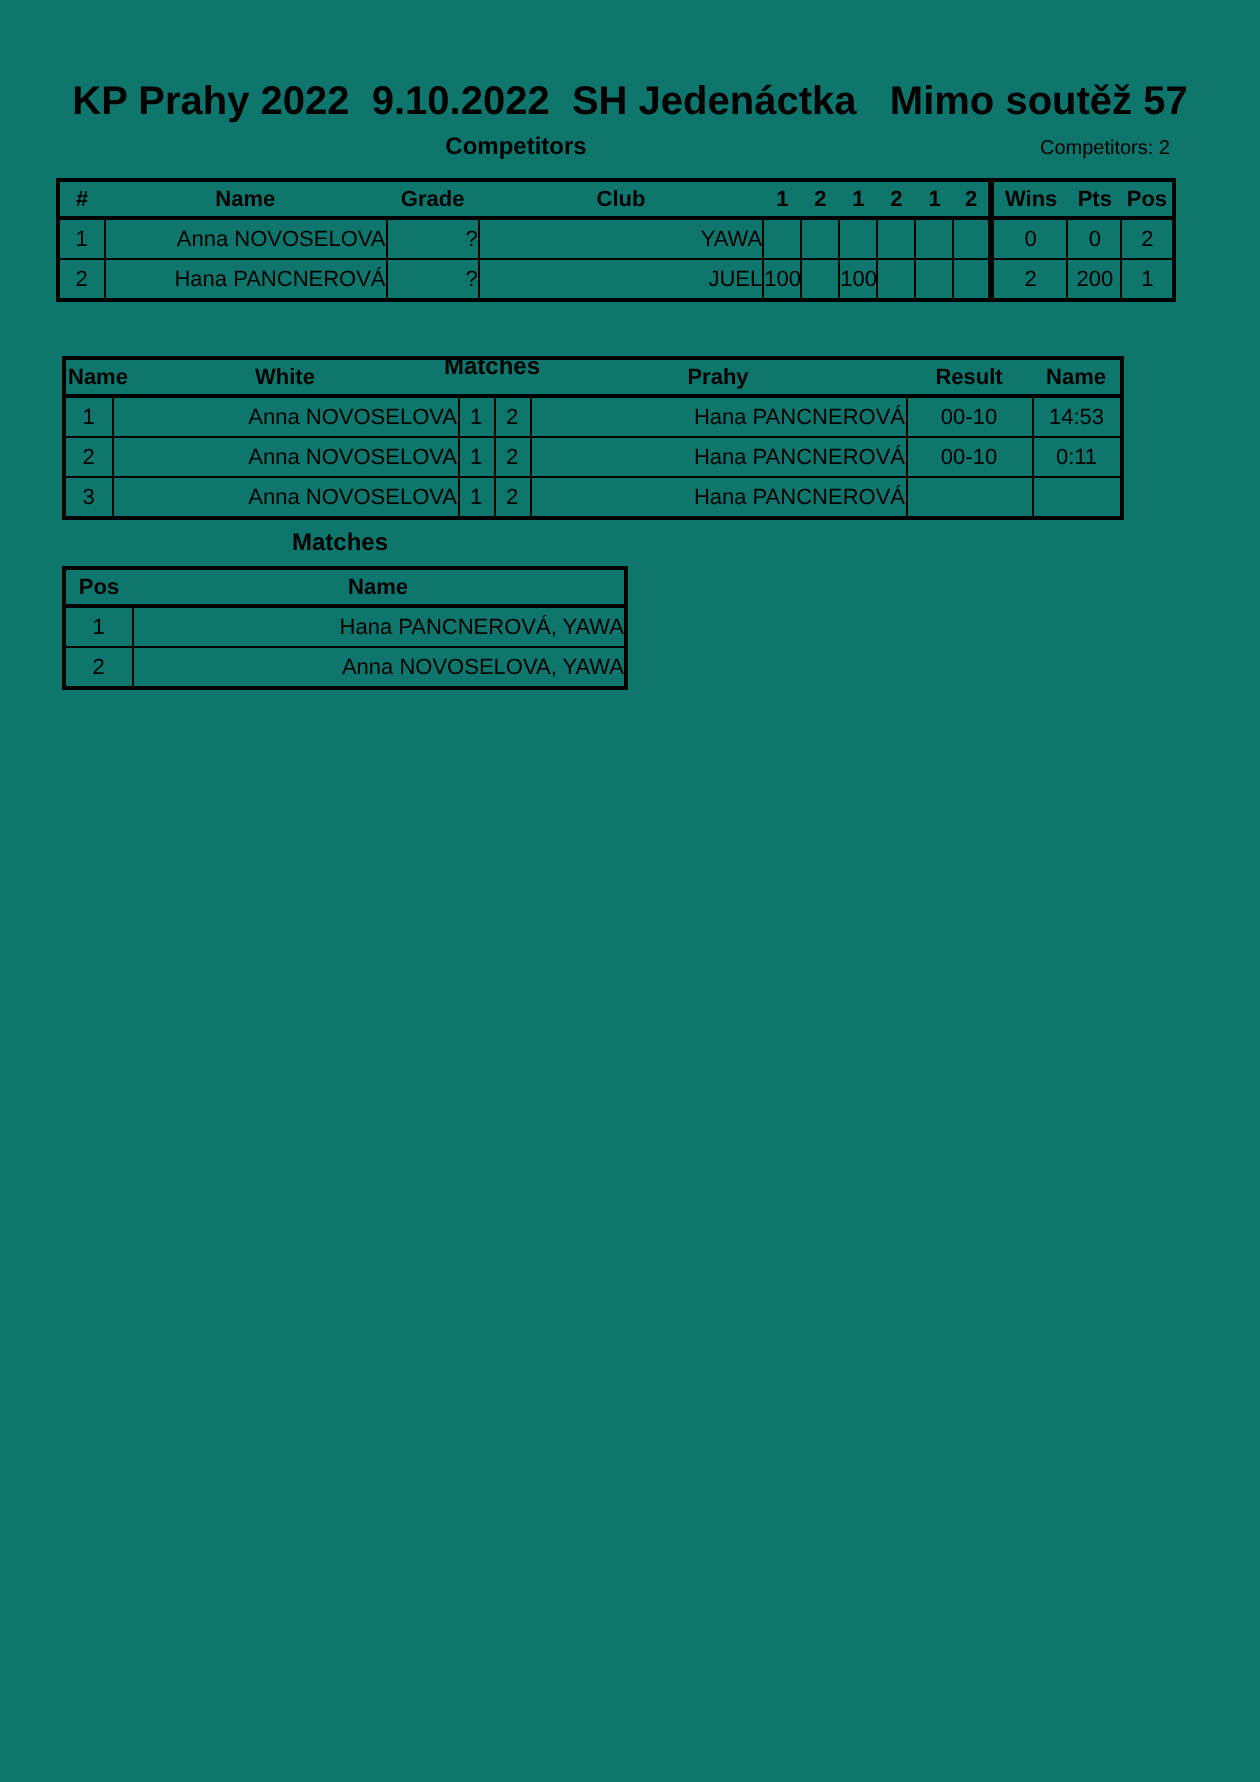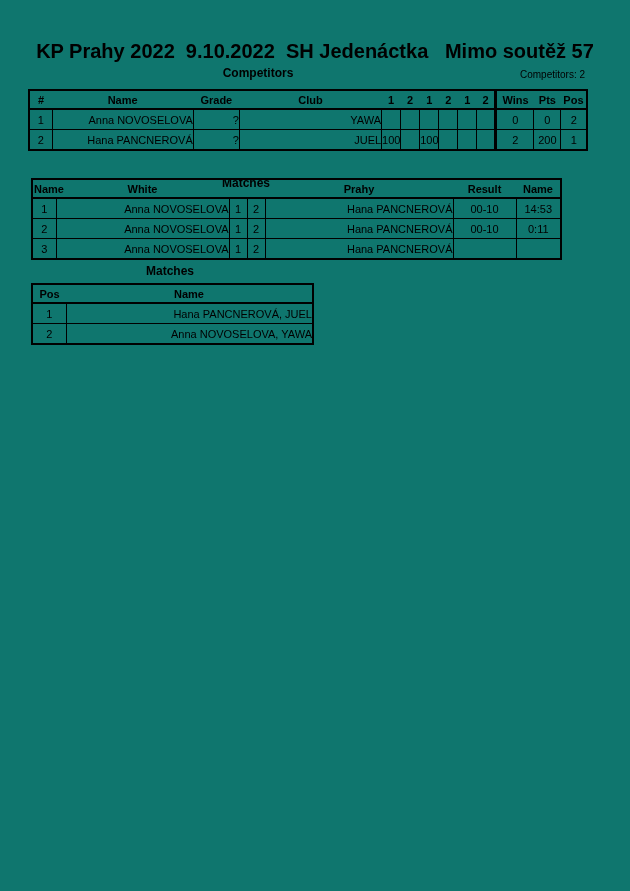--- a/index.html
+++ b/index.html
@@ -183,21 +183,21 @@
     </colgroup>
     <thead>
       <tr>
         <th class="ctr">Pos</th>
         <th class="ctr">Name</th>
       </tr>
     </thead>
     <tbody>
       <tr>
         <td class="ctr">1</td>
-        <td class="lft">Hana PANCNEROVÁ, JUEL</td>
+        <td class="lft">Hana PANCNEROVÁ, YAWA</td>
       </tr>
       <tr>
         <td class="ctr">2</td>
         <td class="lft">Anna NOVOSELOVA, YAWA</td>
       </tr>
     </tbody>
   </table>
 
 </div>
 

